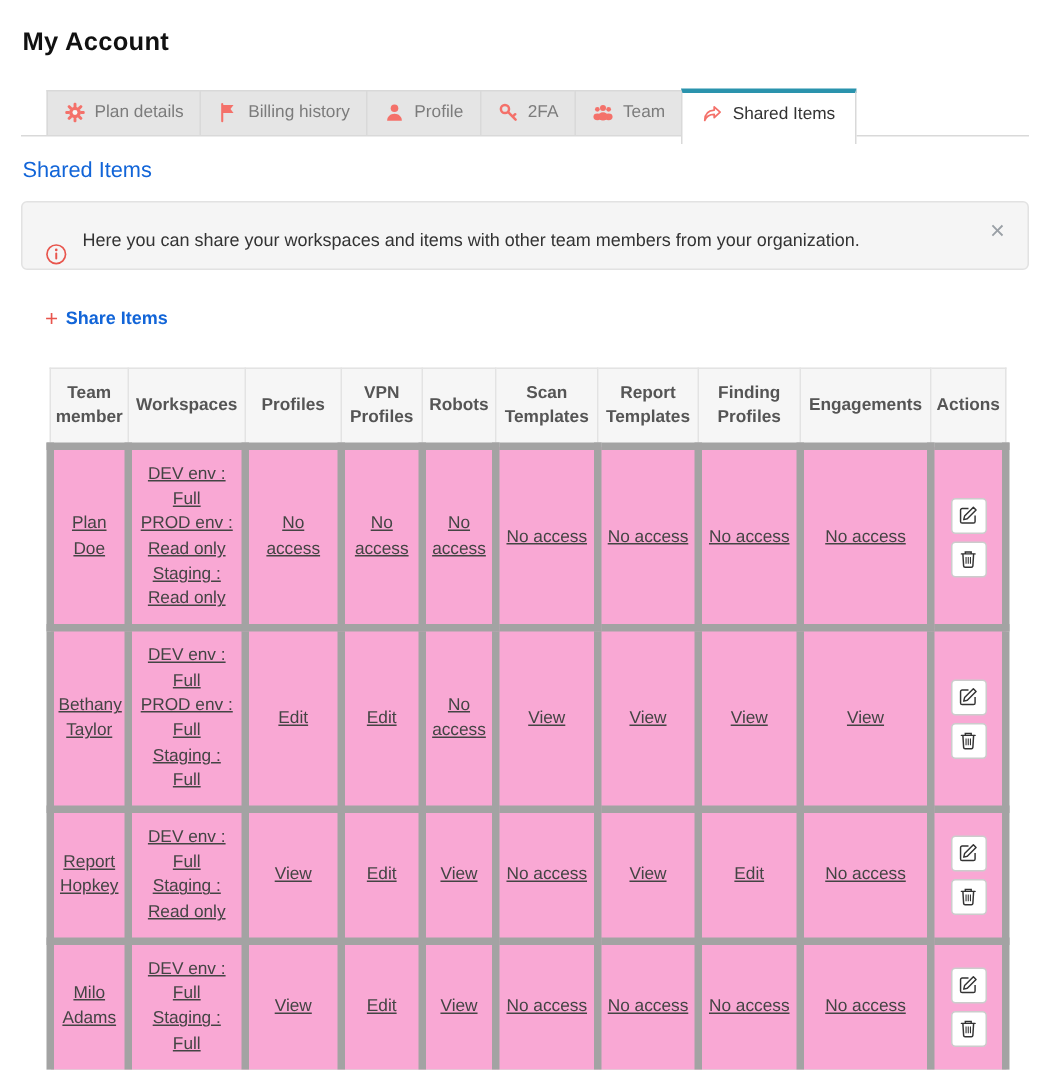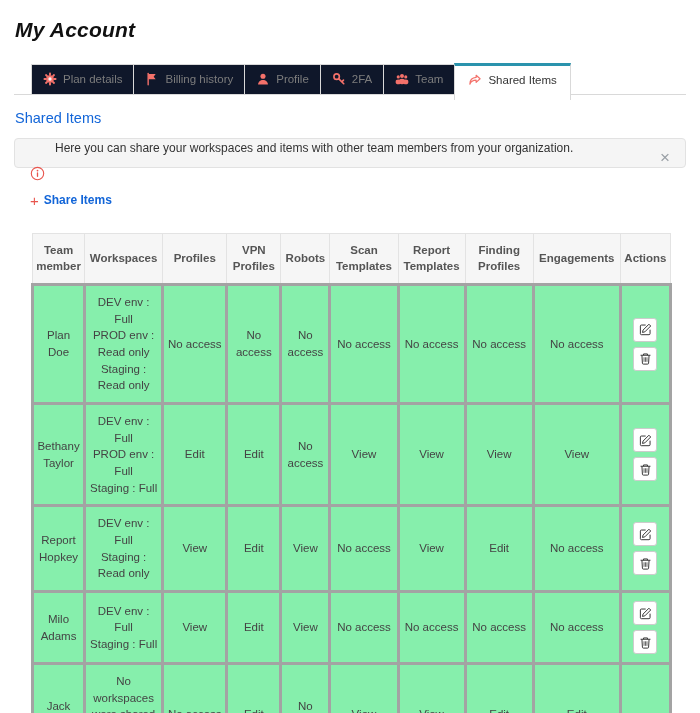--- a/index.html
+++ b/index.html
@@ -5,32 +5,32 @@
   * { box-sizing: border-box; }
   html,body { margin:0; padding:0; background:#fff; }
   body {
     font-family:"Liberation Sans", sans-serif;
     color:#222;
     width:700px; height:713px; overflow:hidden;
   }
   .page { padding:10px 14px 0 14px; }
 
   .page-title {
-    font-size:21px; font-weight:700; margin:8px 0 0 1px; letter-spacing:.2px; color:#111;font-style:italic;
+    font-size:17px; font-weight:700; margin:8px 0 0 1px; letter-spacing:.2px; color:#111;
   }
 
   
   .tabbar {
     display:flex; align-items:flex-end;
     border-bottom:1px solid #d9d9d9;
     margin-top:21px; padding-left:17px;
   }
   .tab {
     display:inline-flex; align-items:center; gap:6px;
-    padding:7px 11px 8px; background:#0f172a;
+    padding:7px 11px 8px; background:#e5e5e5;
     border:1px solid #d9d9d9; border-bottom:none;
     font-size:11.5px; color:#7c7c7c; cursor:pointer; white-space:nowrap;
   }
   .tab + .tab { margin-left:-1px;justify-content:flex-end; }
   .tab.active {
     background:#fff; color:#333;
     border-top:3px solid #2a93ad;
     margin-bottom:-6px; padding:7px 13px 13px;
   }
   .tab-icon { display:inline-flex; width:14px; height:14px; }
@@ -38,21 +38,21 @@
 
   
   .section-heading {
     font-size:14.5px; font-weight:400; color:#1265d8; margin:15px 0 0 1px;
   }
 
   
   .alert {
     position:relative; margin-top:12px;
     background:#f5f5f5; border:1px solid #e2e2e2; border-radius:4px;
-    padding:0 42px 9px 40px;
+    padding:16px 42px 9px 40px;
     font-size:12px; line-height:1.56; color:#333;
   }
   .alert-info-icon { position:absolute; left:15px; top:27px; width:15px; height:15px; }
   .alert-info-icon svg { width:15px; height:15px; }
   .alert-close {
     position:absolute; right:13px; top:8px;
     font-size:17px; color:#9aa0a6; cursor:pointer; line-height:1;
     background:none; border:none; padding:2px; font-family:inherit;
   }
 
@@ -68,22 +68,22 @@
   table.shared-table {
     border-collapse:collapse; table-layout:fixed;
     margin:23px 0 0 17px; width:641px;
     font-size:11.5px; color:#444; text-align:center;
   }
   .shared-table th {
     background:#f6f6f6; color:#555; font-weight:700;
     border:1px solid #e3e3e3; padding:8px 3px; vertical-align:middle; line-height:1.45;
   }
   .shared-table td {
-    border:3px solid #a3a3a3; background:#86efac;
-    padding:8px 3px; vertical-align:middle; line-height:1.45;
+    border:5px solid #a3a3a3; background:#f9a8d4;
+    padding:8px 3px; vertical-align:middle; line-height:1.45;text-decoration:underline;
   }
   .ws-line { display:block; }
   .actions-wrap { display:flex; flex-direction:column; align-items:center; gap:5px; }
   .icon-btn {
     width:24px; height:24px; background:#fff;
     border:1px solid #ccc; border-radius:3px;
     display:flex; align-items:center; justify-content:center; cursor:pointer; padding:0;
   }
   .icon-btn svg { width:13px; height:13px; }
 </style>

